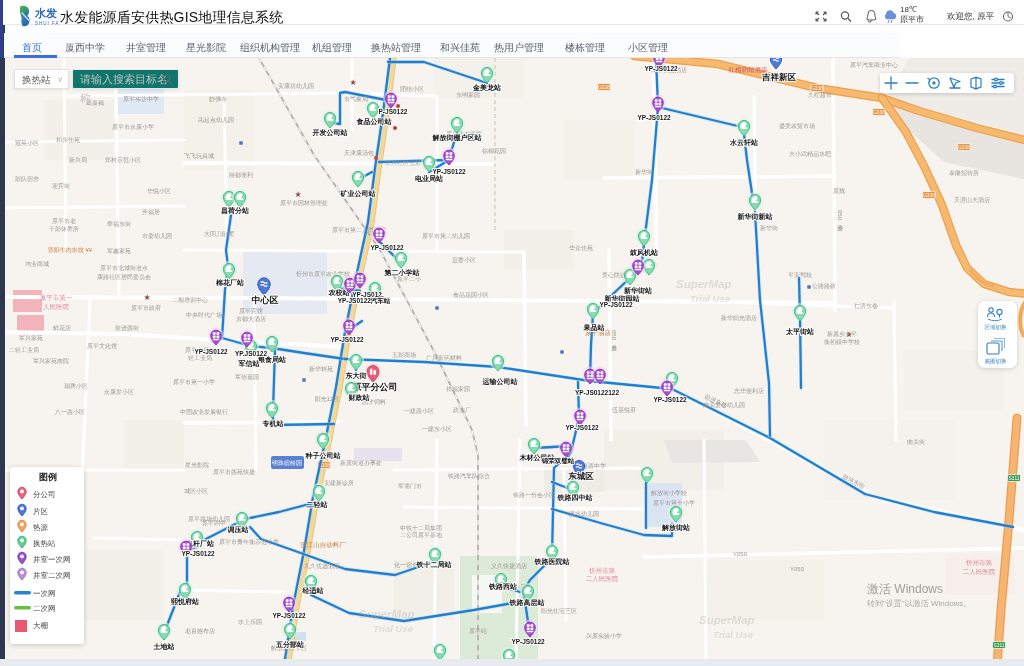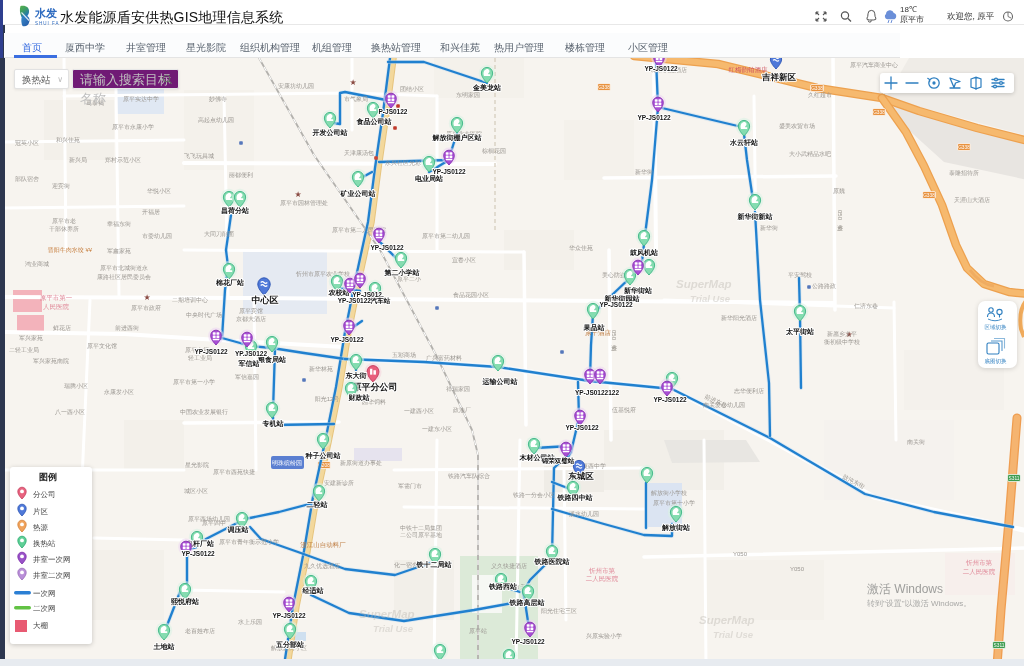--- a/index.html
+++ b/index.html
@@ -10,24 +10,24 @@
 .brand{position:absolute;left:32px;top:6px;color:#2e6bc0;font-weight:bold;font-size:11px}
 .brand small{display:block;font-size:4.5px;letter-spacing:1px;font-weight:normal;margin-top:0px}
 .title{position:absolute;left:57px;top:9px;font-size:14px;font-weight:normal;color:#101010;letter-spacing:0.2px}
 .hicons{position:absolute;right:6px;top:0;height:33px;color:#555;font-size:9px}
 nav{position:absolute;left:4px;top:33px;width:896px;height:25px;background:#fbfcfd;border-bottom:1px solid #e4e4e4;z-index:40}
 nav span{position:absolute;top:8px;font-size:10px;color:#555f6b;white-space:nowrap;transform:translateX(-50%)}
 nav span.act{color:#3a6ee0}
 #map{position:absolute;left:4px;top:58px;width:1020px;height:608px;overflow:hidden;background:#f7f4ef}
 .selbox{position:absolute;left:10px;top:11px;width:55px;height:20px;background:#fff;border:1px solid #e2e2e2;border-radius:2px;font-size:9.5px;color:#555;line-height:19px;padding-left:7px;box-shadow:0 1px 3px rgba(0,0,0,0.08)}
 .selbox i{position:absolute;right:5px;top:0;color:#bbb;font-style:normal;font-size:8px}
-.inbox{position:absolute;left:68px;top:11px;width:107px;height:20px;background:#701a75;border:1px solid #e8e8e8;border-radius:2px;font-size:13px;color:#c0c0c0;line-height:19px;padding-left:7px;box-shadow:0 1px 3px rgba(0,0,0,0.08)}
+.inbox{position:absolute;left:68px;top:11px;width:107px;height:20px;background:#0f766e;border:1px solid #e8e8e8;border-radius:2px;font-size:11px;color:#c0c0c0;line-height:19px;padding-left:7px;box-shadow:0 1px 3px rgba(0,0,0,0.08)}
 .ctrl{position:absolute;left:876px;top:15px;width:134px;height:20px;background:#fff;border-radius:3px;box-shadow:0 1px 4px rgba(0,0,0,0.18)}
 .rpanel{position:absolute;left:974px;top:243px;width:39px;height:67px;background:#fff;border-radius:7px;box-shadow:0 1px 5px rgba(0,0,0,0.15)}
-.legend{position:absolute;left:6px;top:409px;width:82px;height:177px;background:#fff;border-radius:3px;box-shadow:0 1px 5px rgba(0,0,0,0.2)}
+.legend{position:absolute;left:6px;top:409px;width:74px;height:177px;background:#fff;border-radius:3px;box-shadow:0 1px 5px rgba(0,0,0,0.2)}
 #btmstrip{position:absolute;left:0;top:659px;width:1024px;height:7px;background:#e7ebf0;z-index:45}
 </style></head>
 <body>
 <div id="wrap">
 <div id="map">
 <svg width="1024" height="608" viewBox="0 58 1024 608" font-family="Liberation Sans, sans-serif" style="position:absolute;left:0;top:0">
         <rect x="0" y="58" width="1024" height="608" fill="#f7f4ef"></rect>
         <rect x="40" y="100" width="70" height="60" fill="#f3f0ea"></rect>
         <rect x="430" y="58" width="90" height="40" fill="#f4f1eb"></rect>
         <rect x="500" y="230" width="70" height="40" fill="#f3f0ea"></rect>

